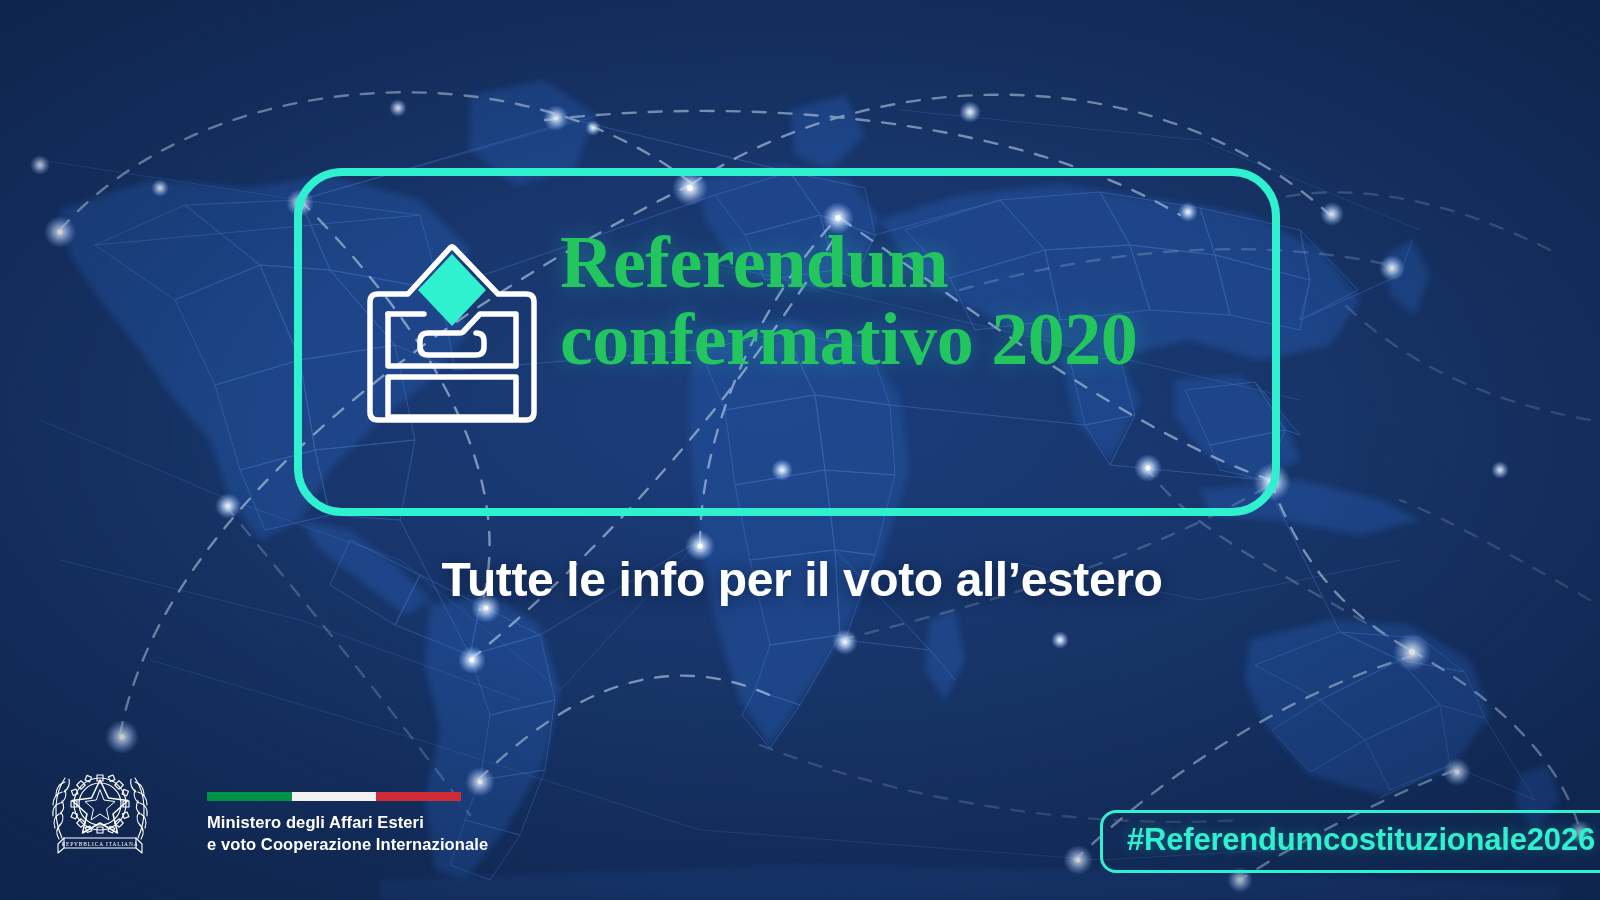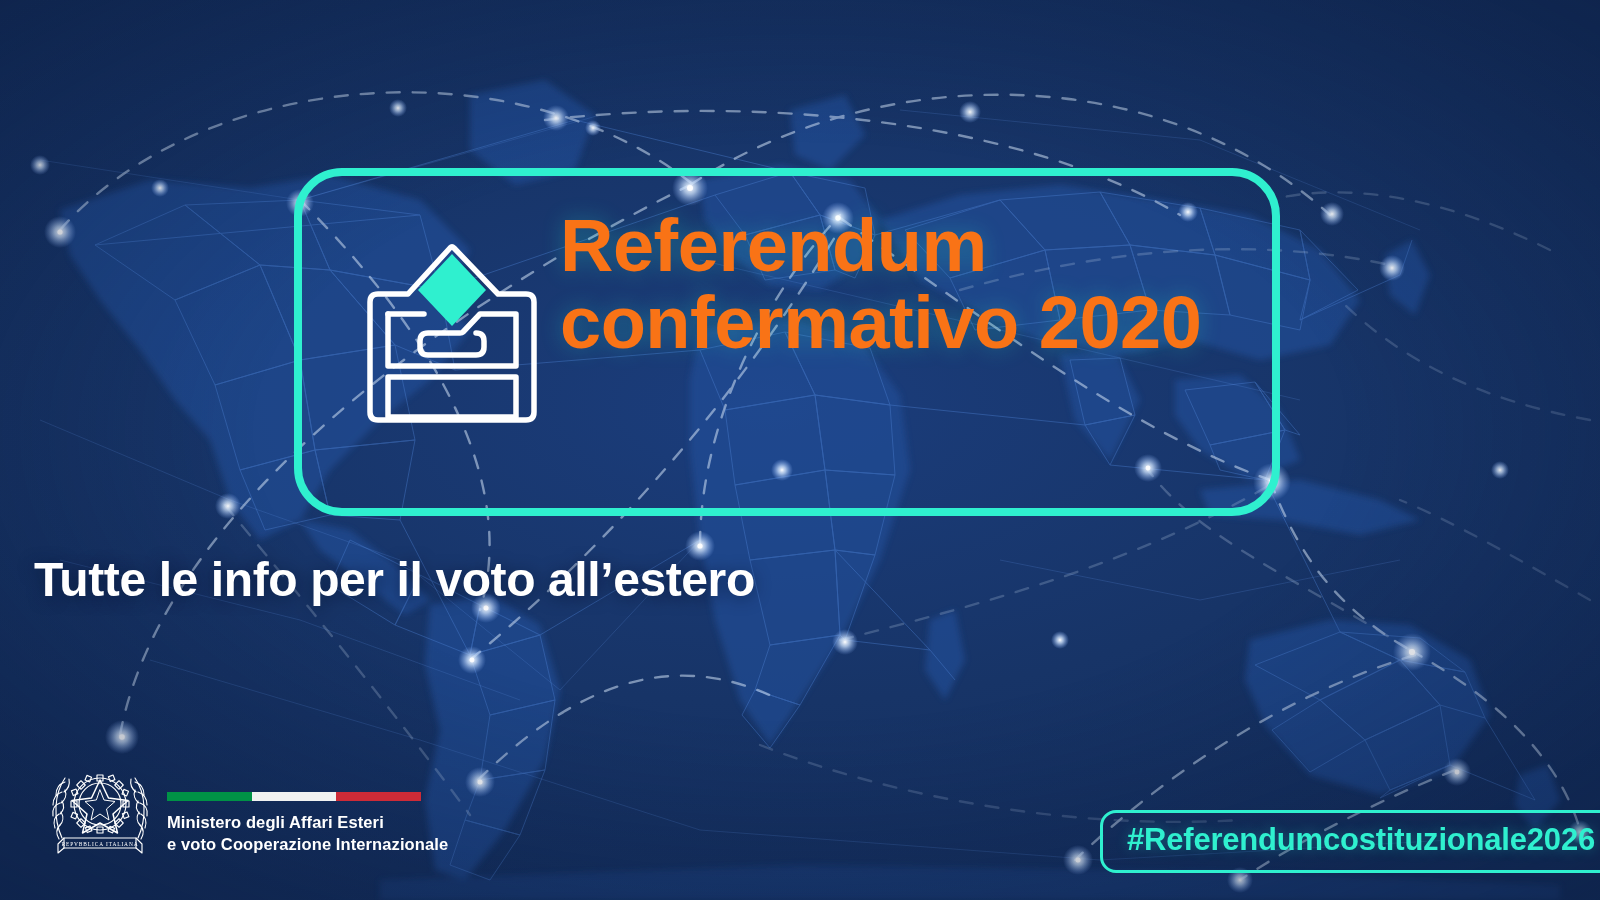--- a/index.html
+++ b/index.html
@@ -26,41 +26,42 @@
 
   
   #frame {
     position:absolute;
     left:294px; top:168px; width:986px; height:348px;
     border:8px solid #2ff0cf;
     border-radius:48px;
   }
   #ballot-icon { position:absolute; left:60px; top:38px; width:180px; height:212px; }
   #title-block {
-    position:absolute; left:258px; top:32px; width:706px;
-    color:#f97316;
+    position:absolute; left:258px; top:48px; width:706px;
+    color:#22c55e;
     font-size:74px; font-weight:600; line-height:1.04;
     letter-spacing:-0.5px;
     text-shadow:0 0 22px rgba(47,240,207,.28);
+    font-family:Liberation Serif, serif;
   }
   #title-block .tline { display:block; white-space:nowrap; }
 
   
   #subtitle {
     position:absolute; left:0; top:552px; width:1570px;
-    text-align:left;
+    text-align:center;
     color:#ffffff;
     font-size:48px; font-weight:700;
     letter-spacing:-0.4px;
     text-shadow:0 2px 16px rgba(6,20,48,.6);
     padding-left:34px;
   }
 
   
-  #ministry { position:absolute; left:48px; top:752px; display:flex; align-items:flex-start; }
+  #ministry { position:absolute; left:48px; top:752px; display:flex; align-items:flex-start;gap:40px; }
   #emblem { width:104px; height:112px; flex:0 0 auto; }
   #ministry-text { margin-left:15px; padding-top:40px; }
   #tricolore {
     width:254px; height:9px; display:flex;
     margin-bottom:11px;
   }
   #tricolore i { display:block; height:100%; flex:1 1 0; }
   #ministry-name {
     color:#ffffff; font-size:16.5px; font-weight:700;
     line-height:1.32; letter-spacing:0.1px; white-space:nowrap;

